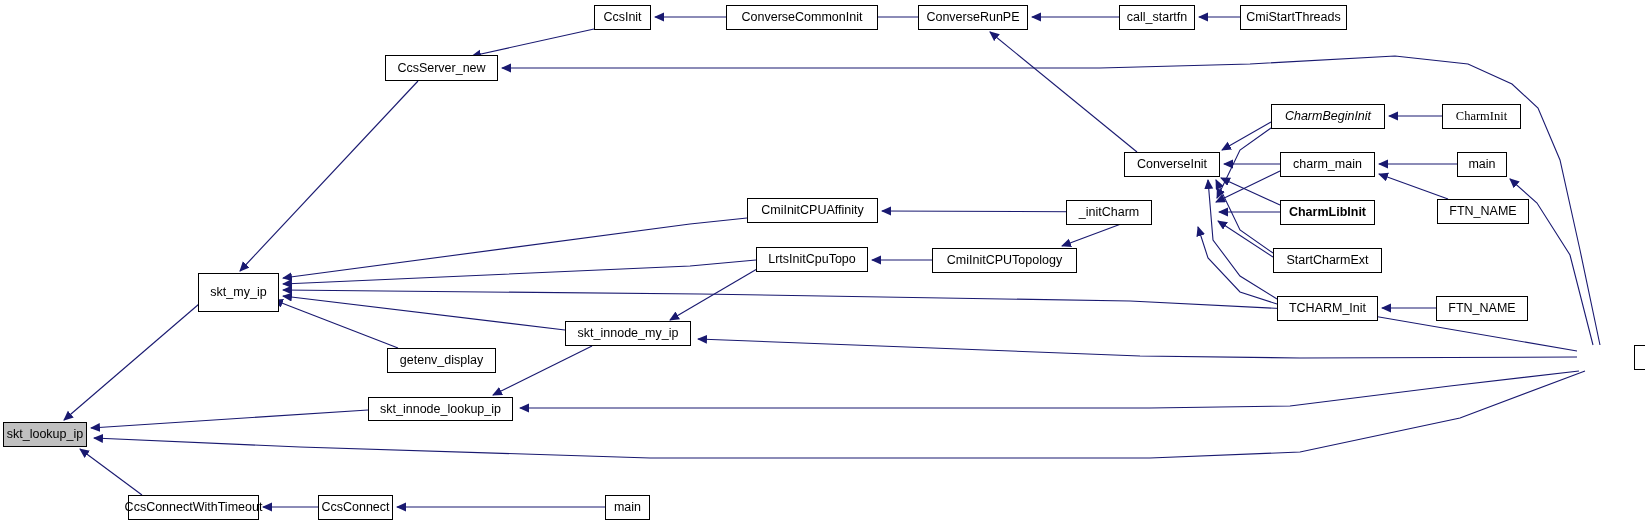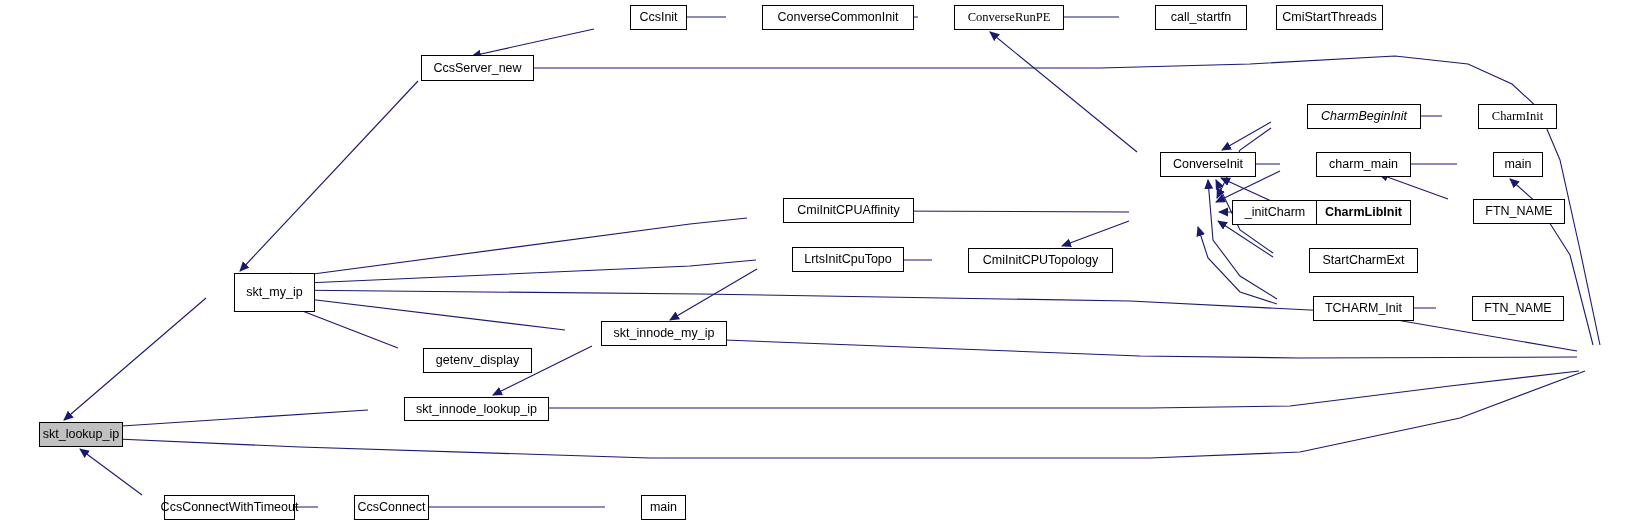--- a/index.html
+++ b/index.html
@@ -28,21 +28,20 @@
     border: 1px solid #000000;
     background: #ffffff;
     color: #000000;
     font-size: 12.5px;
     line-height: 1;
     display: flex;
     align-items: center;
     justify-content: center;
     white-space: nowrap;
     cursor: pointer;
-    margin-left: 36px;
   }
   .node.root {
     background: #c0c0c0;
     cursor: default;
   }
   polyline.edge {
     fill: none;
     stroke-width: 1.1;
   }
 </style>
@@ -96,30 +95,30 @@
         <polyline points="1442,116 1389,116" class="edge" stroke="#191970" marker-end="url(#arrowhead)"></polyline>
         <polyline points="1457,164 1379,164" class="edge" stroke="#191970" marker-end="url(#arrowhead)"></polyline>
         <polyline points="1448,199 1379,174" class="edge" stroke="#191970" marker-end="url(#arrowhead)"></polyline>
         <polyline points="1593,345 1570,255 1537,203 1510,179" class="edge" stroke="#191970" marker-end="url(#arrowhead)"></polyline>
         <polyline points="1436,308 1382,308" class="edge" stroke="#191970" marker-end="url(#arrowhead)"></polyline>
       </g>
   </svg>
   <div id="nodes">
       <div class="node" style="left: 594px; top: 5px; width: 57px; height: 25px;">CcsInit</div>
       <div class="node" style="left: 726px; top: 5px; width: 152px; height: 25px;">ConverseCommonInit</div>
-      <div class="node" style="left: 918px; top: 5px; width: 110px; height: 25px; font-family: Liberation Serif, serif;">ConverseRunPE</div>
-      <div class="node" style="left: 1119px; top: 5px; width: 92px; height: 25px;">call_startfn</div>
+      <div class="node" style="left: 918px; top: 5px; width: 110px; height: 25px;">ConverseRunPE</div>
+      <div class="node" style="left: 1119px; top: 5px; width: 76px; height: 25px;">call_startfn</div>
       <div class="node" style="left: 1240px; top: 5px; width: 107px; height: 25px;">CmiStartThreads</div>
       <div class="node" style="left: 385px; top: 55px; width: 113px; height: 26px;">CcsServer_new</div>
       <div class="node" style="left: 1271px; top: 104px; width: 114px; height: 25px; font-style: italic;">CharmBeginInit</div>
       <div class="node" style="left: 1442px; top: 104px; width: 79px; height: 25px; font-family: Liberation Serif, serif;">CharmInit</div>
       <div class="node" style="left: 1124px; top: 152px; width: 96px; height: 25px;">ConverseInit</div>
       <div class="node" style="left: 1280px; top: 152px; width: 95px; height: 25px; text-align: right;">charm_main</div>
       <div class="node" style="left: 1457px; top: 152px; width: 50px; height: 25px;">main</div>
-      <div class="node" style="left: 1196px; top: 200px; width: 86px; height: 25px;">_initCharm</div>
+      <div class="node" style="left: 1066px; top: 200px; width: 86px; height: 25px;">_initCharm</div>
       <div class="node" style="left: 1280px; top: 200px; width: 95px; height: 25px; font-weight: bold;">CharmLibInit</div>
       <div class="node" style="left: 1437px; top: 199px; width: 92px; height: 25px;">FTN_NAME</div>
       <div class="node" style="left: 747px; top: 198px; width: 131px; height: 25px;">CmiInitCPUAffinity</div>
       <div class="node" style="left: 756px; top: 247px; width: 112px; height: 25px;">LrtsInitCpuTopo</div>
       <div class="node" style="left: 932px; top: 248px; width: 145px; height: 25px;">CmiInitCPUTopology</div>
       <div class="node" style="left: 1273px; top: 248px; width: 109px; height: 25px;">StartCharmExt</div>
       <div class="node" style="left: 1277px; top: 296px; width: 101px; height: 25px;">TCHARM_Init</div>
       <div class="node" style="left: 1436px; top: 296px; width: 92px; height: 25px;">FTN_NAME</div>
       <div class="node" style="left: 1634px; top: 345px; width: 68px; height: 25px; padding-left: 41px;">arg_init</div>
       <div class="node" style="left: 198px; top: 273px; width: 81px; height: 39px;">skt_my_ip</div>

